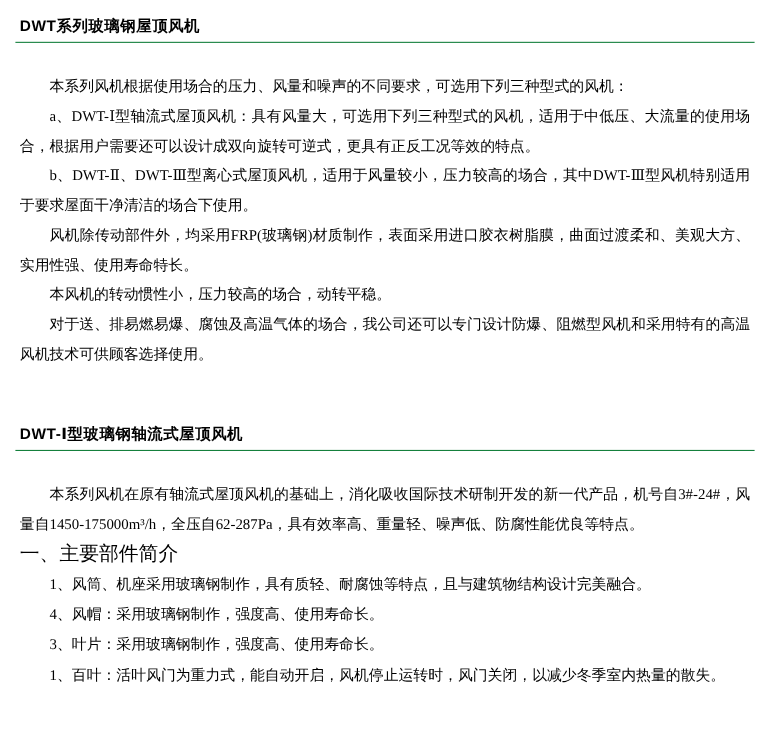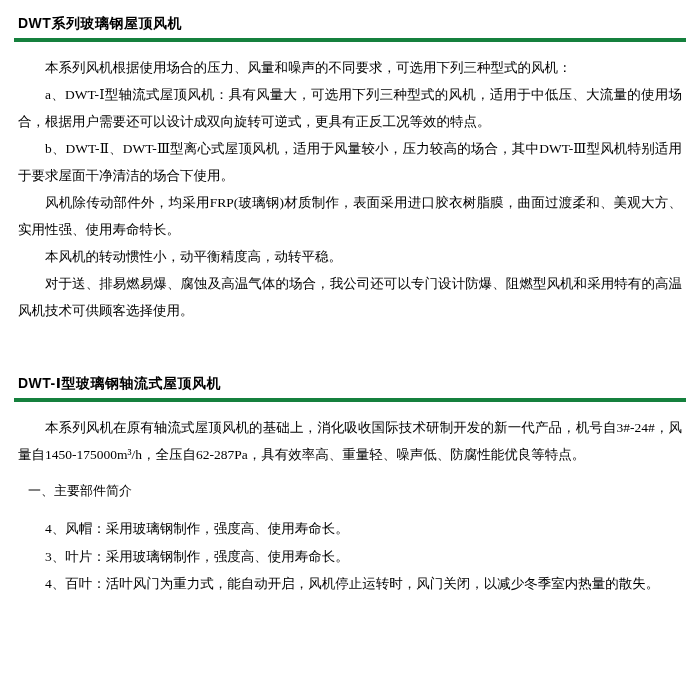--- a/index.html
+++ b/index.html
@@ -20,44 +20,43 @@
     height: 673px;
     box-sizing: border-box;
     padding: 0 14px;
   }
   .section-title {
     font-family: "Liberation Sans", "DejaVu Sans", sans-serif;
     font-size: 14px;
     font-weight: bold;
     letter-spacing: 0.5px;
     padding: 6px 0 5px 4px;
-    border-bottom: 4px solid #15803d;
+    border-bottom: 1px solid #15803d;
     margin: 9px 0 0 0;
   }
   .para {
     font-size: 13.5px;
     line-height: 27px;
     text-align: justify;
     text-justify: inter-ideograph;
     margin: 0;
     padding: 0 4px;
     text-indent: 2em;
   }
   .para.first {
-    margin-top: 10px;
+    margin-top: 24px;
   }
   .gap-sm { height: 2px; }
   .gap-lg { height: 36px; }
   .heading-inline {
-    font-size: 13px;
+    font-size: 18px;
     line-height: 27px;
-    margin: 10px;
+    margin: 0;
     padding: 0 4px;
     text-indent: 0;
-    font-family: Liberation Mono, monospace;
   }
   .list {
     margin: 0;
     padding: 0;
     list-style: none;
   }
   .list li {
     font-size: 13.5px;
     line-height: 27.5px;
     padding: 0 4px;
@@ -72,32 +71,33 @@
 <div class="page">
 
   <div class="section-title">DWT系列玻璃钢屋顶风机</div>
 
   <div class="gap-sm"></div>
 
   <p class="para first">本系列风机根据使用场合的压力、风量和噪声的不同要求，可选用下列三种型式的风机：</p>
   <p class="para">a、DWT-Ⅰ型轴流式屋顶风机：具有风量大，可选用下列三种型式的风机，适用于中低压、大流量的使用场合，根据用户需要还可以设计成双向旋转可逆式，更具有正反工况等效的特点。</p>
   <p class="para">b、DWT-Ⅱ、DWT-Ⅲ型离心式屋顶风机，适用于风量较小，压力较高的场合，其中DWT-Ⅲ型风机特别适用于要求屋面干净清洁的场合下使用。</p>
   <p class="para">风机除传动部件外，均采用FRP(玻璃钢)材质制作，表面采用进口胶衣树脂膜，曲面过渡柔和、美观大方、实用性强、使用寿命特长。</p>
-  <p class="para">本风机的转动惯性小，动平衡精度高，动转平稳。</p>
+  <p class="para">本风机的转动惯性小，压力较高的场合，动转平稳。</p>
   <p class="para">对于送、排易燃易爆、腐蚀及高温气体的场合，我公司还可以专门设计防爆、阻燃型风机和采用特有的高温风机技术可供顾客选择使用。</p>
 
   <div class="gap-lg"></div>
 
   <div class="section-title">DWT-Ⅰ型玻璃钢轴流式屋顶风机</div>
 
   <div class="gap-sm"></div>
 
   <p class="para first">本系列风机在原有轴流式屋顶风机的基础上，消化吸收国际技术研制开发的新一代产品，机号自3#-24#，风量自1450-175000m³/h，全压自62-287Pa，具有效率高、重量轻、噪声低、防腐性能优良等特点。</p>
 
   <p class="heading-inline">一、主要部件简介</p>
 
   <ul class="list">
+    <li>1、风筒、机座采用玻璃钢制作，具有质轻、耐腐蚀等特点，且与建筑物结构设计完美融合。</li>
     <li>4、风帽：采用玻璃钢制作，强度高、使用寿命长。</li>
     <li>3、叶片：采用玻璃钢制作，强度高、使用寿命长。</li>
-    <li>4、百叶：活叶风门为重力式，能自动开启，风机停止运转时，风门关闭，以减少冬季室内热量的散失。</li>
+    <li>1、百叶：活叶风门为重力式，能自动开启，风机停止运转时，风门关闭，以减少冬季室内热量的散失。</li>
   </ul>
 
 </div>
 
 </body></html>

